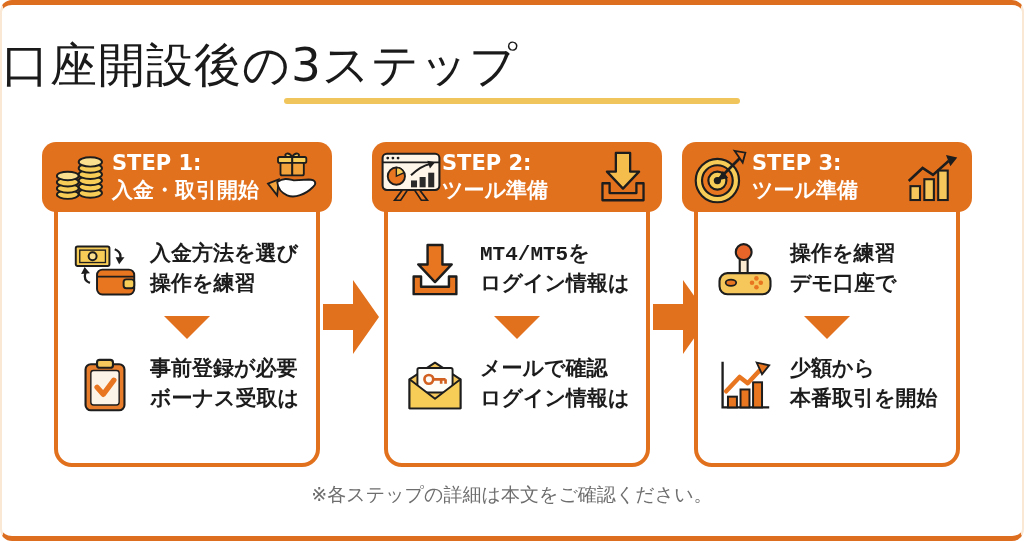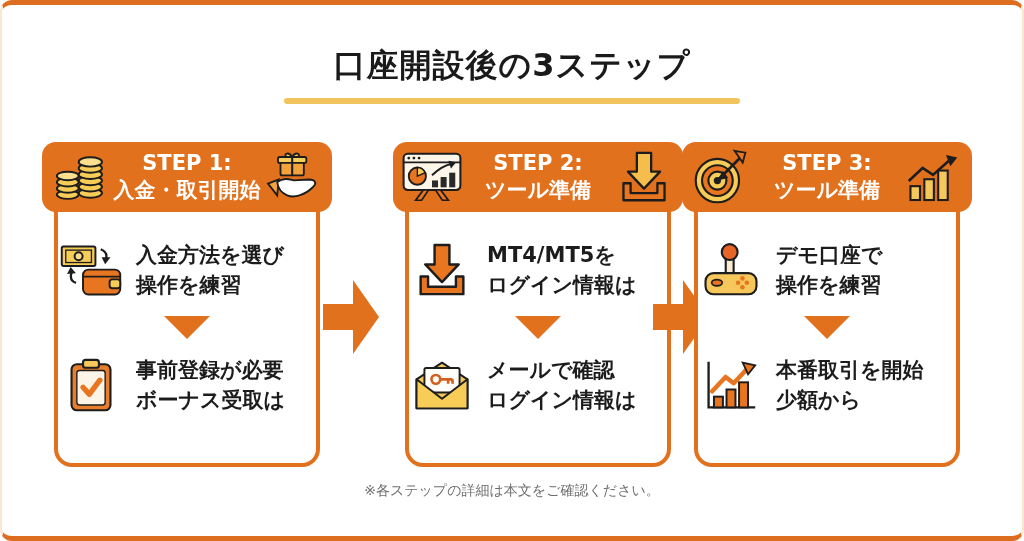--- a/index.html
+++ b/index.html
@@ -5,52 +5,52 @@
   * { box-sizing: border-box; margin: 0; padding: 0; }
   html, body { width: 1024px; height: 541px; }
   body { font-family: "DejaVu Sans", "Liberation Sans", sans-serif; background: #ffffff; }
   .canvas {
     position: relative; width: 1024px; height: 541px; background: #ffffff;
     border-top: 5px solid #DD6E20; border-bottom: 5px solid #DD6E20;
     border-left: 2px solid #FAE8D5; border-right: 2px solid #FAE8D5;
     border-radius: 12px; overflow: hidden;
   }
   .title {
-    position: absolute; top: 34px; left: 0; width: 100%; text-align: center;
-    font-size: 32px; line-height: 52px; font-weight: 700; color: #1a1a1a; letter-spacing: 1px;
+    position: absolute; top: 34px; left: 0; width: 100%; 
+    font-size: 47px; line-height: 52px; font-weight: 400; color: #1a1a1a; letter-spacing: 1px;
   }
   .title-underline {
     position: absolute; top: 93px; left: 50%; transform: translateX(-50%);
     width: 456px; height: 6px; background: #F0C65C; border-radius: 3px;
   }
   .step-card { position: absolute; top: 137px; width: 290px; }
   .step-header {
     position: relative; z-index: 2; height: 70px; background: #E2711E;
     border-radius: 14px; display: flex; align-items: center; justify-content: space-between;
     padding: 0 8px;
   }
-  .step-title { flex: 1; text-align: center; color: #ffffff; font-weight: 700; font-size: 21px; line-height: 27px; }
+  .step-title { flex: 1; text-align: left; color: #ffffff; font-weight: 700; font-size: 21px; line-height: 27px; }
   .hicon { width: 62px; flex: none; display: flex; justify-content: center; align-items: center; }
   .step-body {
     position: relative; margin: -10px 12px 0; background: #ffffff;
     border: 4px solid #E2711E; border-radius: 4px 4px 18px 18px;
     height: 265px; padding-top: 32px;
   }
-  .body-row { display: flex; align-items: center; gap: 12px; height: 64px; }
+  .body-row { display: flex; align-items: center; gap: 12px; padding-left: 14px; height: 64px; font-family: Liberation Mono, monospace; }
   .bicon { width: 66px; flex: none; display: flex; justify-content: center; align-items: center; }
   .body-text { font-size: 21px; font-weight: 700; color: #1c1c1c; line-height: 30px; }
   .down-triangle {
     width: 0; height: 0; margin: 14px auto 14px;
     border-left: 23px solid transparent; border-right: 23px solid transparent;
     border-top: 23px solid #E2711E;
   }
   .flow-arrow { position: absolute; top: 273px; }
   .footnote {
     position: absolute; top: 477px; left: 0; width: 100%; text-align: center;
-    font-size: 14px; color: #6E6E6E; font-weight: 400;
+    font-size: 19px; color: #6E6E6E; font-weight: 400;
   }
   .gold-arrow .dl-arrow { fill: #F5BE4C; }
 </style>
 </head>
 <body>
 
 <div class="canvas">
 
   <h1 class="title">口座開設後の3ステップ</h1>
   <div class="title-underline"></div>
@@ -130,21 +130,21 @@
           <div>ボーナス受取は</div>
         </div>
       </div>
     </div>
   </section>
 
   <svg class="flow-arrow" style="left:321px" width="58" height="78" viewBox="0 0 58 78">
     <polygon points="0,26 30,26 30,2 56,39 30,76 30,52 0,52" fill="#E2711E"></polygon>
   </svg>
 
-  <section class="step-card" style="left:391px">
+  <section class="step-card" style="left:370px">
     <header class="step-header">
       <span class="hicon">
         <svg viewBox="0 0 72 60" width="62" height="52">
           <g stroke="#1d1d1d" stroke-width="2.4">
             <rect x="3" y="3" width="66" height="42" rx="5" fill="#FFF6EA"></rect>
             <path d="M3,13 h66" stroke-width="2"></path>
             <circle cx="9" cy="8" r="1.6" fill="#1d1d1d" stroke="none"></circle>
             <circle cx="15" cy="8" r="1.6" fill="#1d1d1d" stroke="none"></circle>
             <circle cx="21" cy="8" r="1.6" fill="#1d1d1d" stroke="none"></circle>
             <circle cx="19" cy="29" r="10" fill="#E8751F" stroke-width="2.2"></circle>
@@ -255,41 +255,41 @@
               <g fill="#E8751F" stroke="none">
                 <circle cx="46" cy="40" r="2.6"></circle>
                   <circle cx="41" cy="45" r="2.6"></circle>
                 <circle cx="51" cy="45" r="2.6"></circle>
                   <circle cx="46" cy="50" r="2.6"></circle>
               </g>
             </g>
           </svg>
         </span>
         <div class="body-text">
+          <div>操作を練習</div>
           <div>デモ口座で</div>
-          <div>操作を練習</div>
         </div>
       </div>
       <div class="down-triangle"></div>
       <div class="body-row">
         <span class="bicon">
           <svg viewBox="0 0 60 58" width="54" height="52">
             <g stroke="#1d1d1d" stroke-width="2.2">
               <path d="M5,3 V54 H57" fill="none" stroke-width="2.6"></path>
               <rect x="11" y="42" width="10" height="12" fill="#E8751F"></rect>
               <rect x="25" y="34" width="10" height="20" fill="#E8751F"></rect>
               <rect x="39" y="26" width="10" height="28" fill="#E8751F"></rect>
               <path d="M9,36 L24,20 L33,27 L46,13" fill="none" stroke="#E8751F" stroke-width="5" stroke-linecap="round" stroke-linejoin="round"></path>
               <polygon points="43,4 57,7 49,17" fill="#E8751F" stroke-width="2"></polygon>
             </g>
           </svg>
         </span>
         <div class="body-text">
+          <div>少額から</div>
           <div>本番取引を開始</div>
-          <div>少額から</div>
         </div>
       </div>
     </div>
   </section>
 
   <p class="footnote">※各ステップの詳細は本文をご確認ください。</p>
 
 </div>
 
 </body></html>

